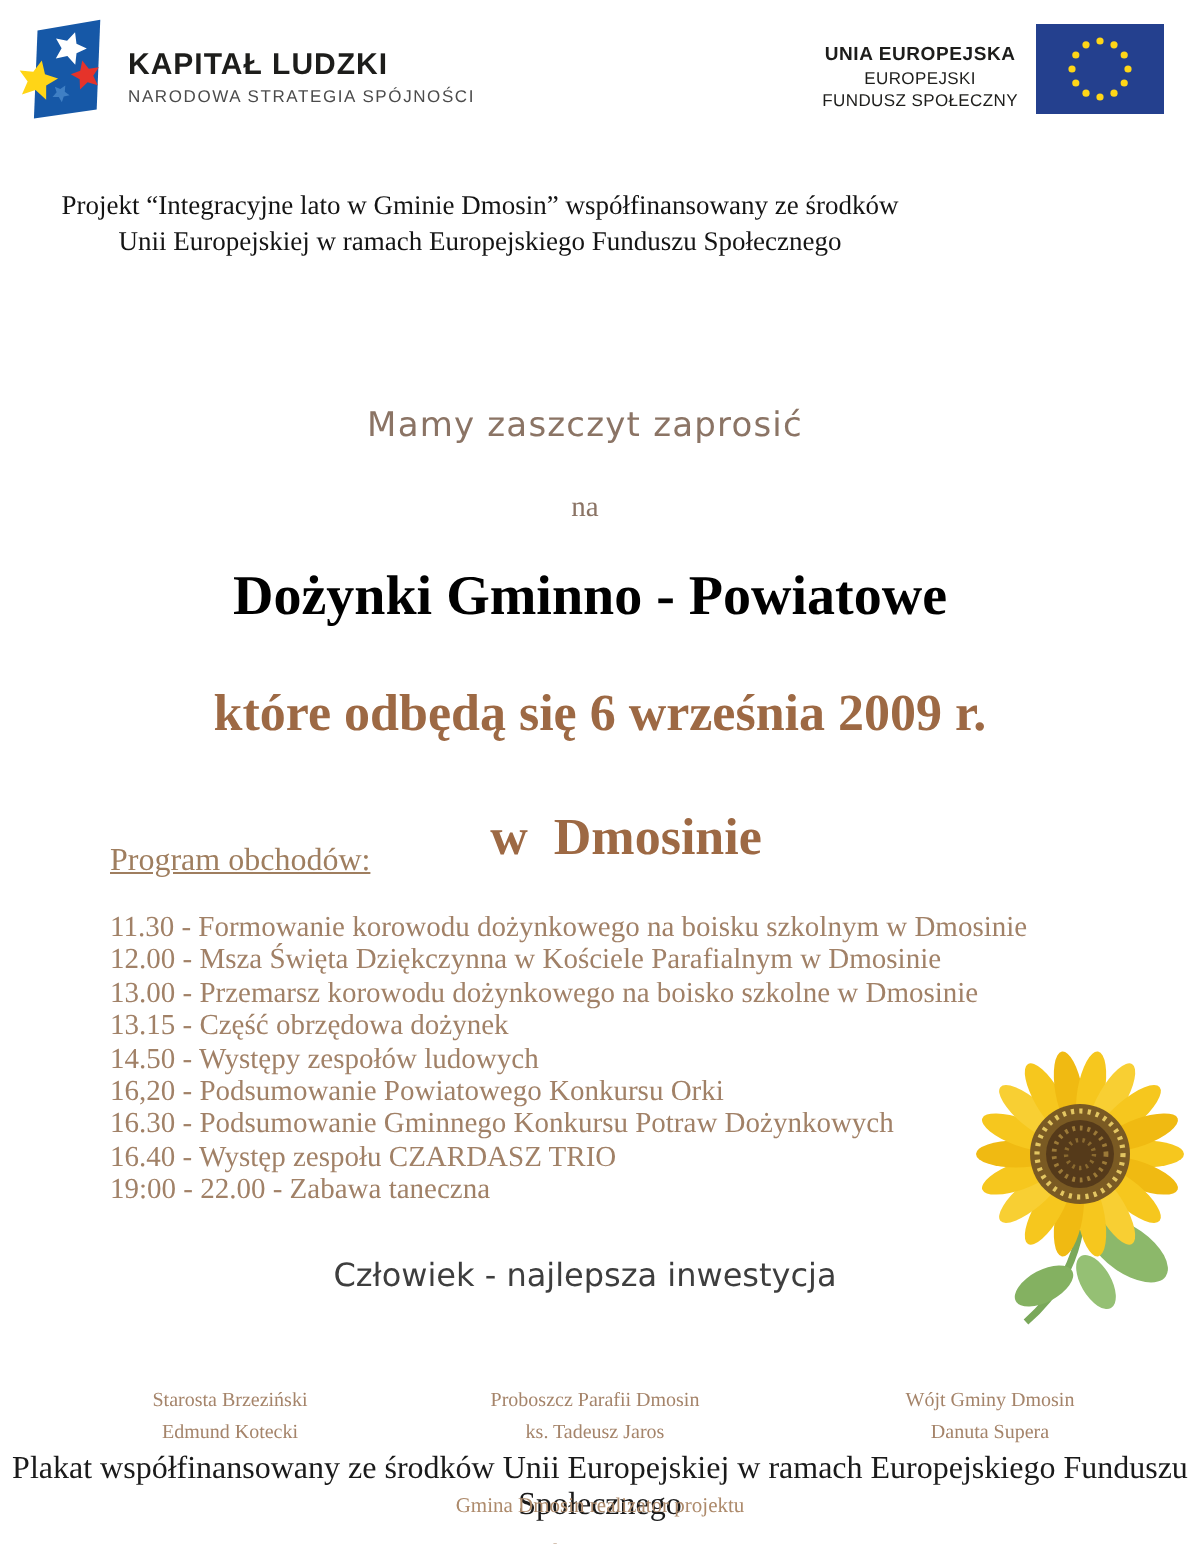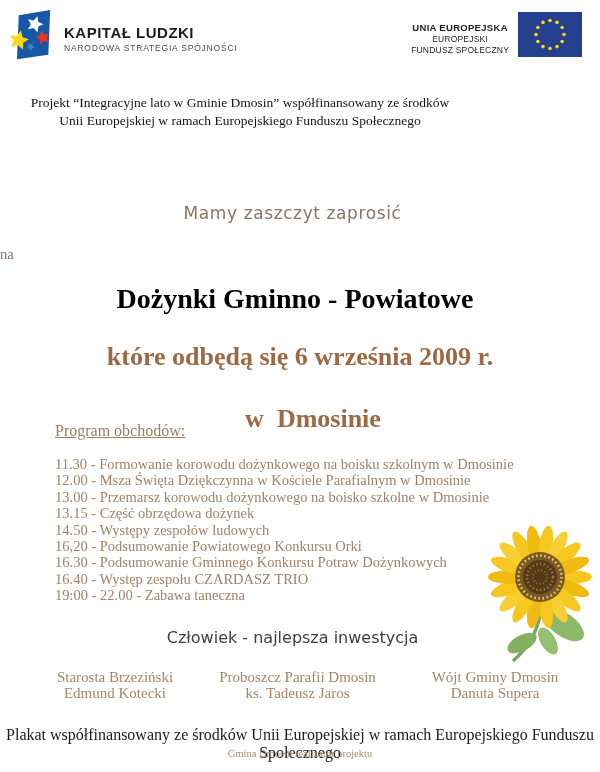--- a/index.html
+++ b/index.html
@@ -17,38 +17,38 @@
   .eu-text{text-align:center;margin-right:9px;margin-top:10px;font-family:"Liberation Sans",sans-serif;color:#1d1d1b;}
   .eu-line1{font-size:9.5px;font-weight:bold;letter-spacing:.3px;}
   .eu-line2,.eu-line3{font-size:8.5px;letter-spacing:.2px;margin-top:1px;}
   .eu-flag{display:block;}
   
   .project-note{position:absolute;left:0;top:94px;width:480px;text-align:center;
     font-size:13.5px;line-height:18px;color:#141414;}
   
   .intro{position:absolute;left:0;top:203px;width:585px;text-align:center;
     font-family:"DejaVu Sans",sans-serif;font-size:17px;letter-spacing:.6px;color:#8b7465;}
-  .na{position:absolute;left:0;top:246px;width:585px;
+  .na{position:absolute;left:0;top:246px;width:585px;text-align:center;
     font-size:14.5px;color:#8b7465;}
   .title{position:absolute;left:0;top:283px;width:590px;text-align:center;
     font-size:28px;font-weight:bold;color:#000000;}
   .date-lines{position:absolute;left:0;top:341px;width:600px;text-align:center;
     font-size:26px;line-height:31px;font-weight:bold;color:#9d6944;white-space:pre;}
   
   .program-heading{position:absolute;left:55px;top:422px;font-size:16px;color:#9f7e5f;
     text-decoration:underline;}
   .program-list{position:absolute;left:55px;top:456px;font-size:14.5px;line-height:16.4px;
     color:#a18167;z-index:2;}
   
   .sunflower{position:absolute;left:486px;top:519px;z-index:1;}
   
   .slogan{position:absolute;left:0;top:628px;width:585px;text-align:center;
     font-family:"DejaVu Sans",sans-serif;font-size:16px;color:#3e3e3e;z-index:3;}
   .signatures{position:absolute;left:0;top:669px;width:600px;height:40px;}
-  .sig{position:absolute;text-align:center;font-size:15px;line-height:16px;color:#a5846a;}
+  .sig{position:absolute;text-align:center;font-size:10px;line-height:16px;color:#a5846a;margin-top:24px;}
   .sig-left{left:20px;width:190px;}
   .sig-mid{left:200px;width:195px;}
   .sig-right{left:400px;width:190px;}
   .footer-note{position:absolute;left:0;top:726px;width:600px;text-align:center;
     font-size:16px;color:#1a1a1a;}
   .footer-org{position:absolute;left:0;top:748px;width:600px;text-align:center;
     font-size:10.5px;line-height:11.5px;color:#ad8a6b;white-space:pre;}
 </style>
 </head>
 <body>

